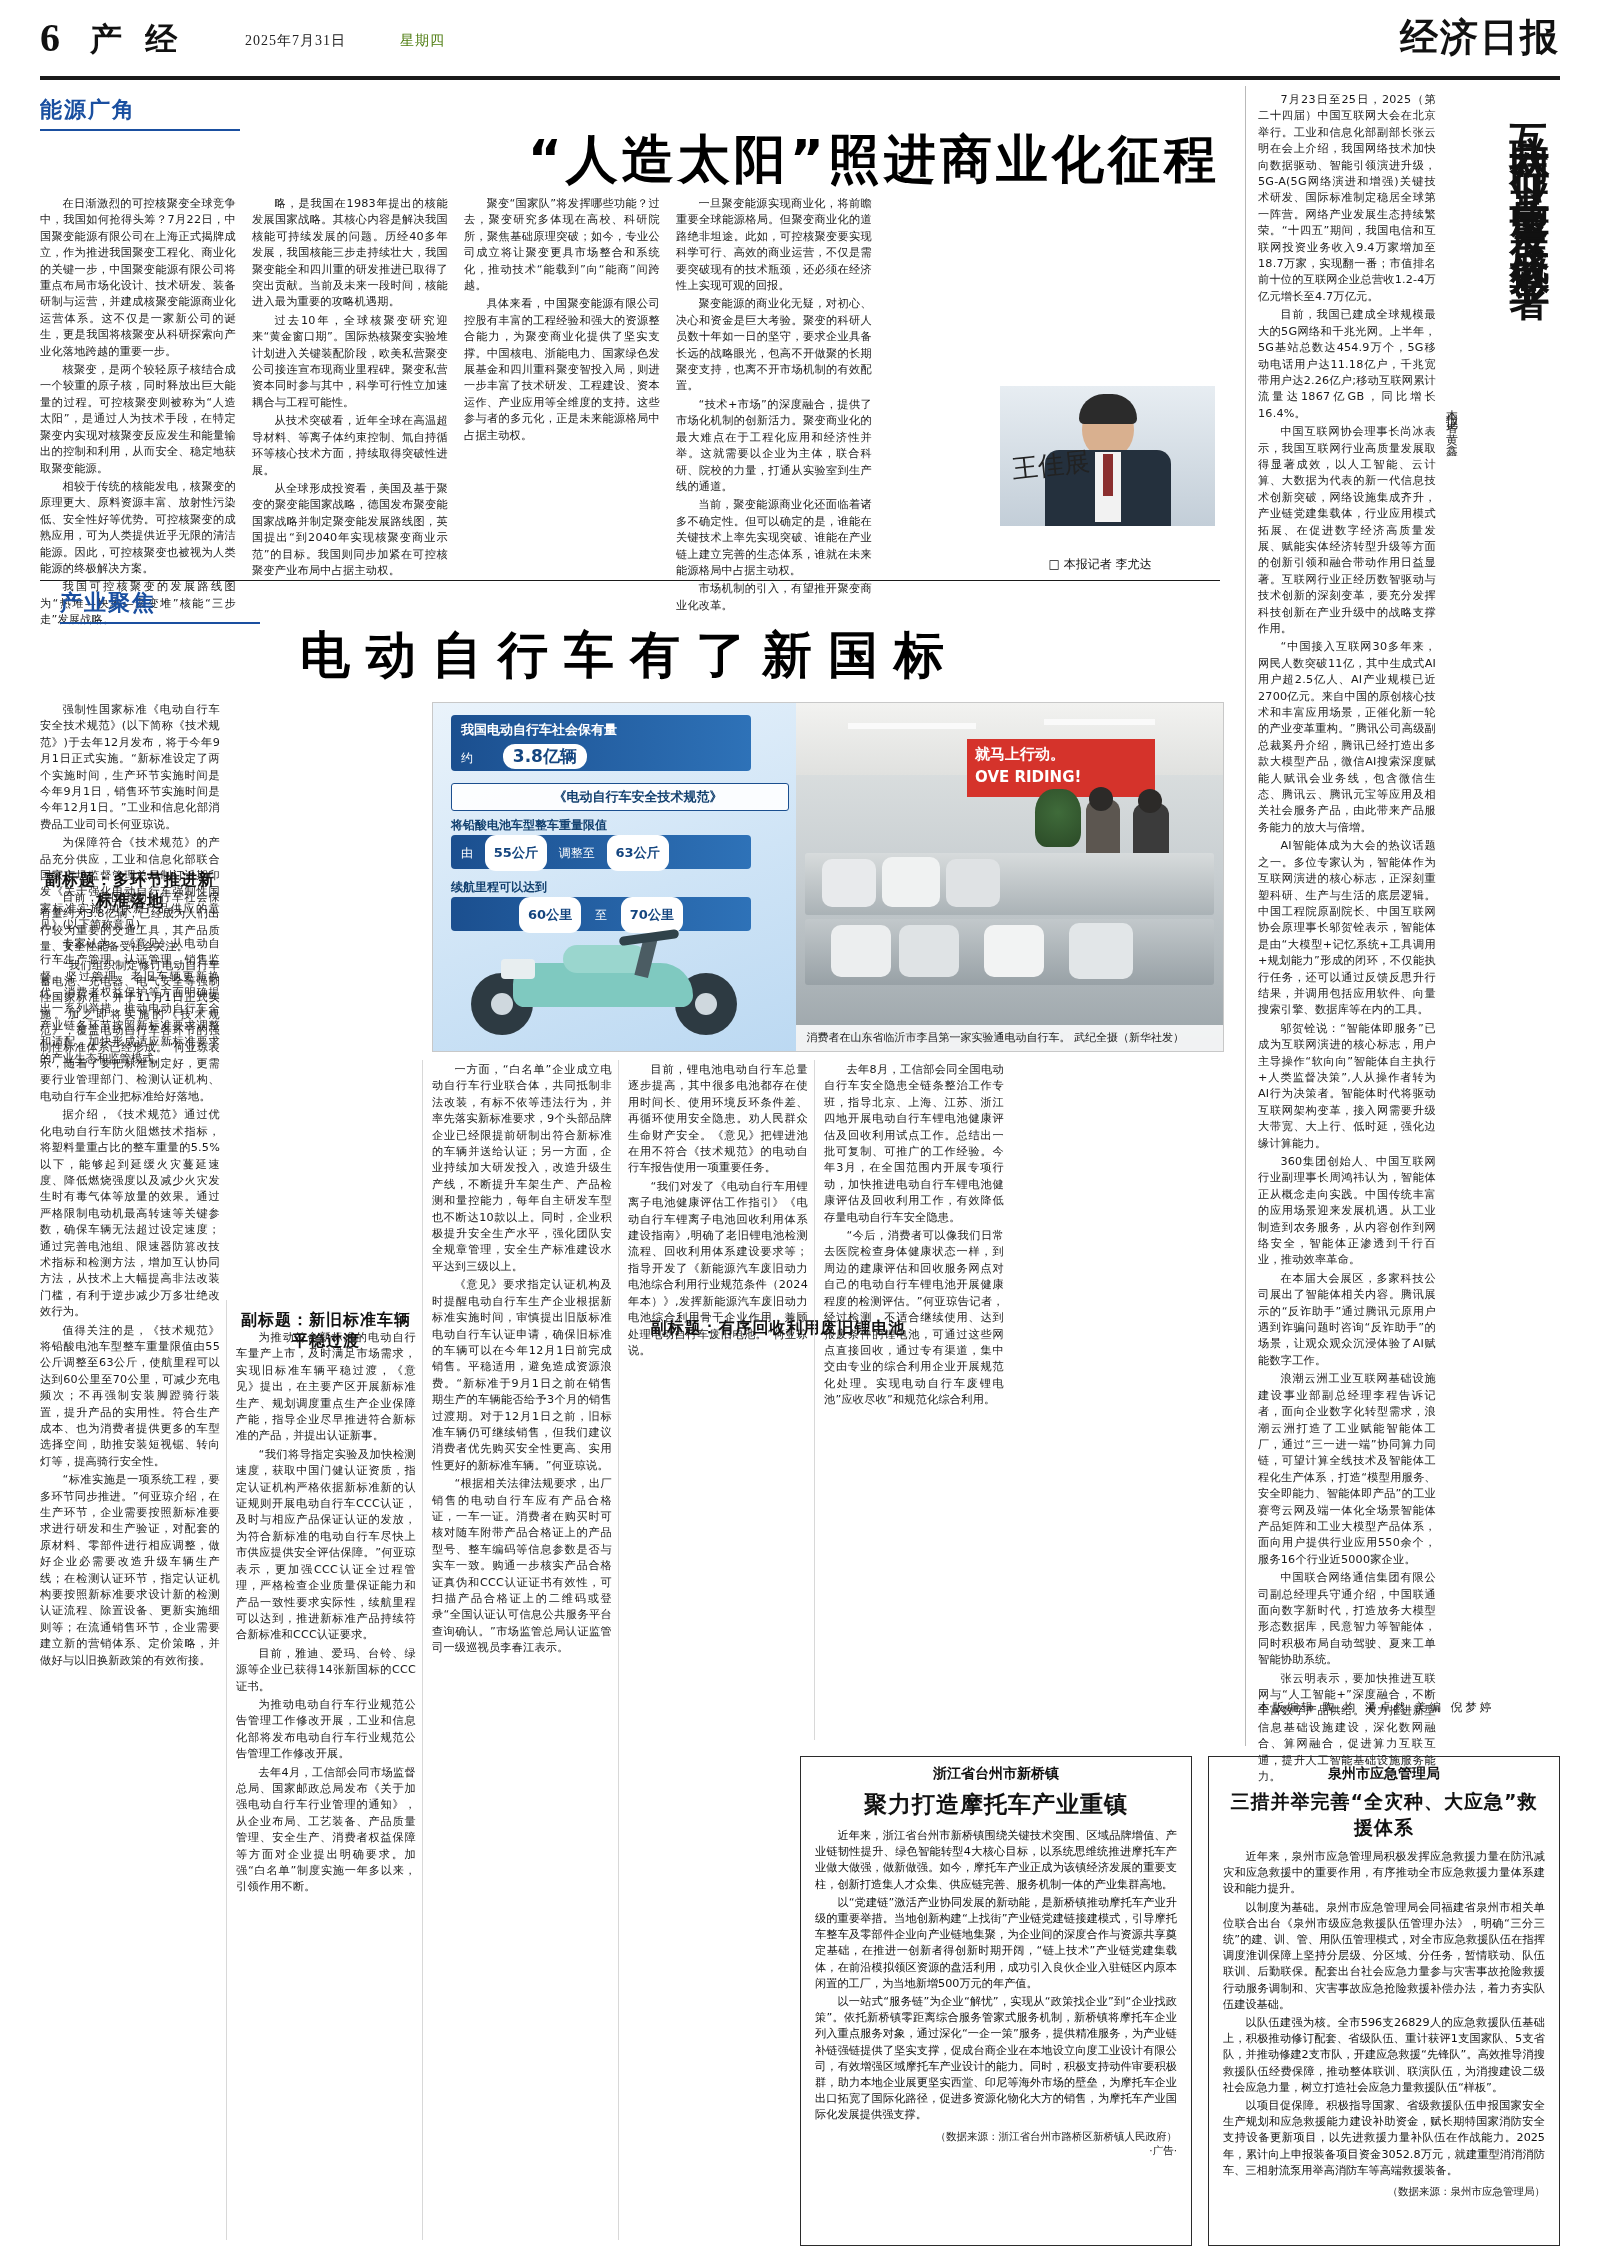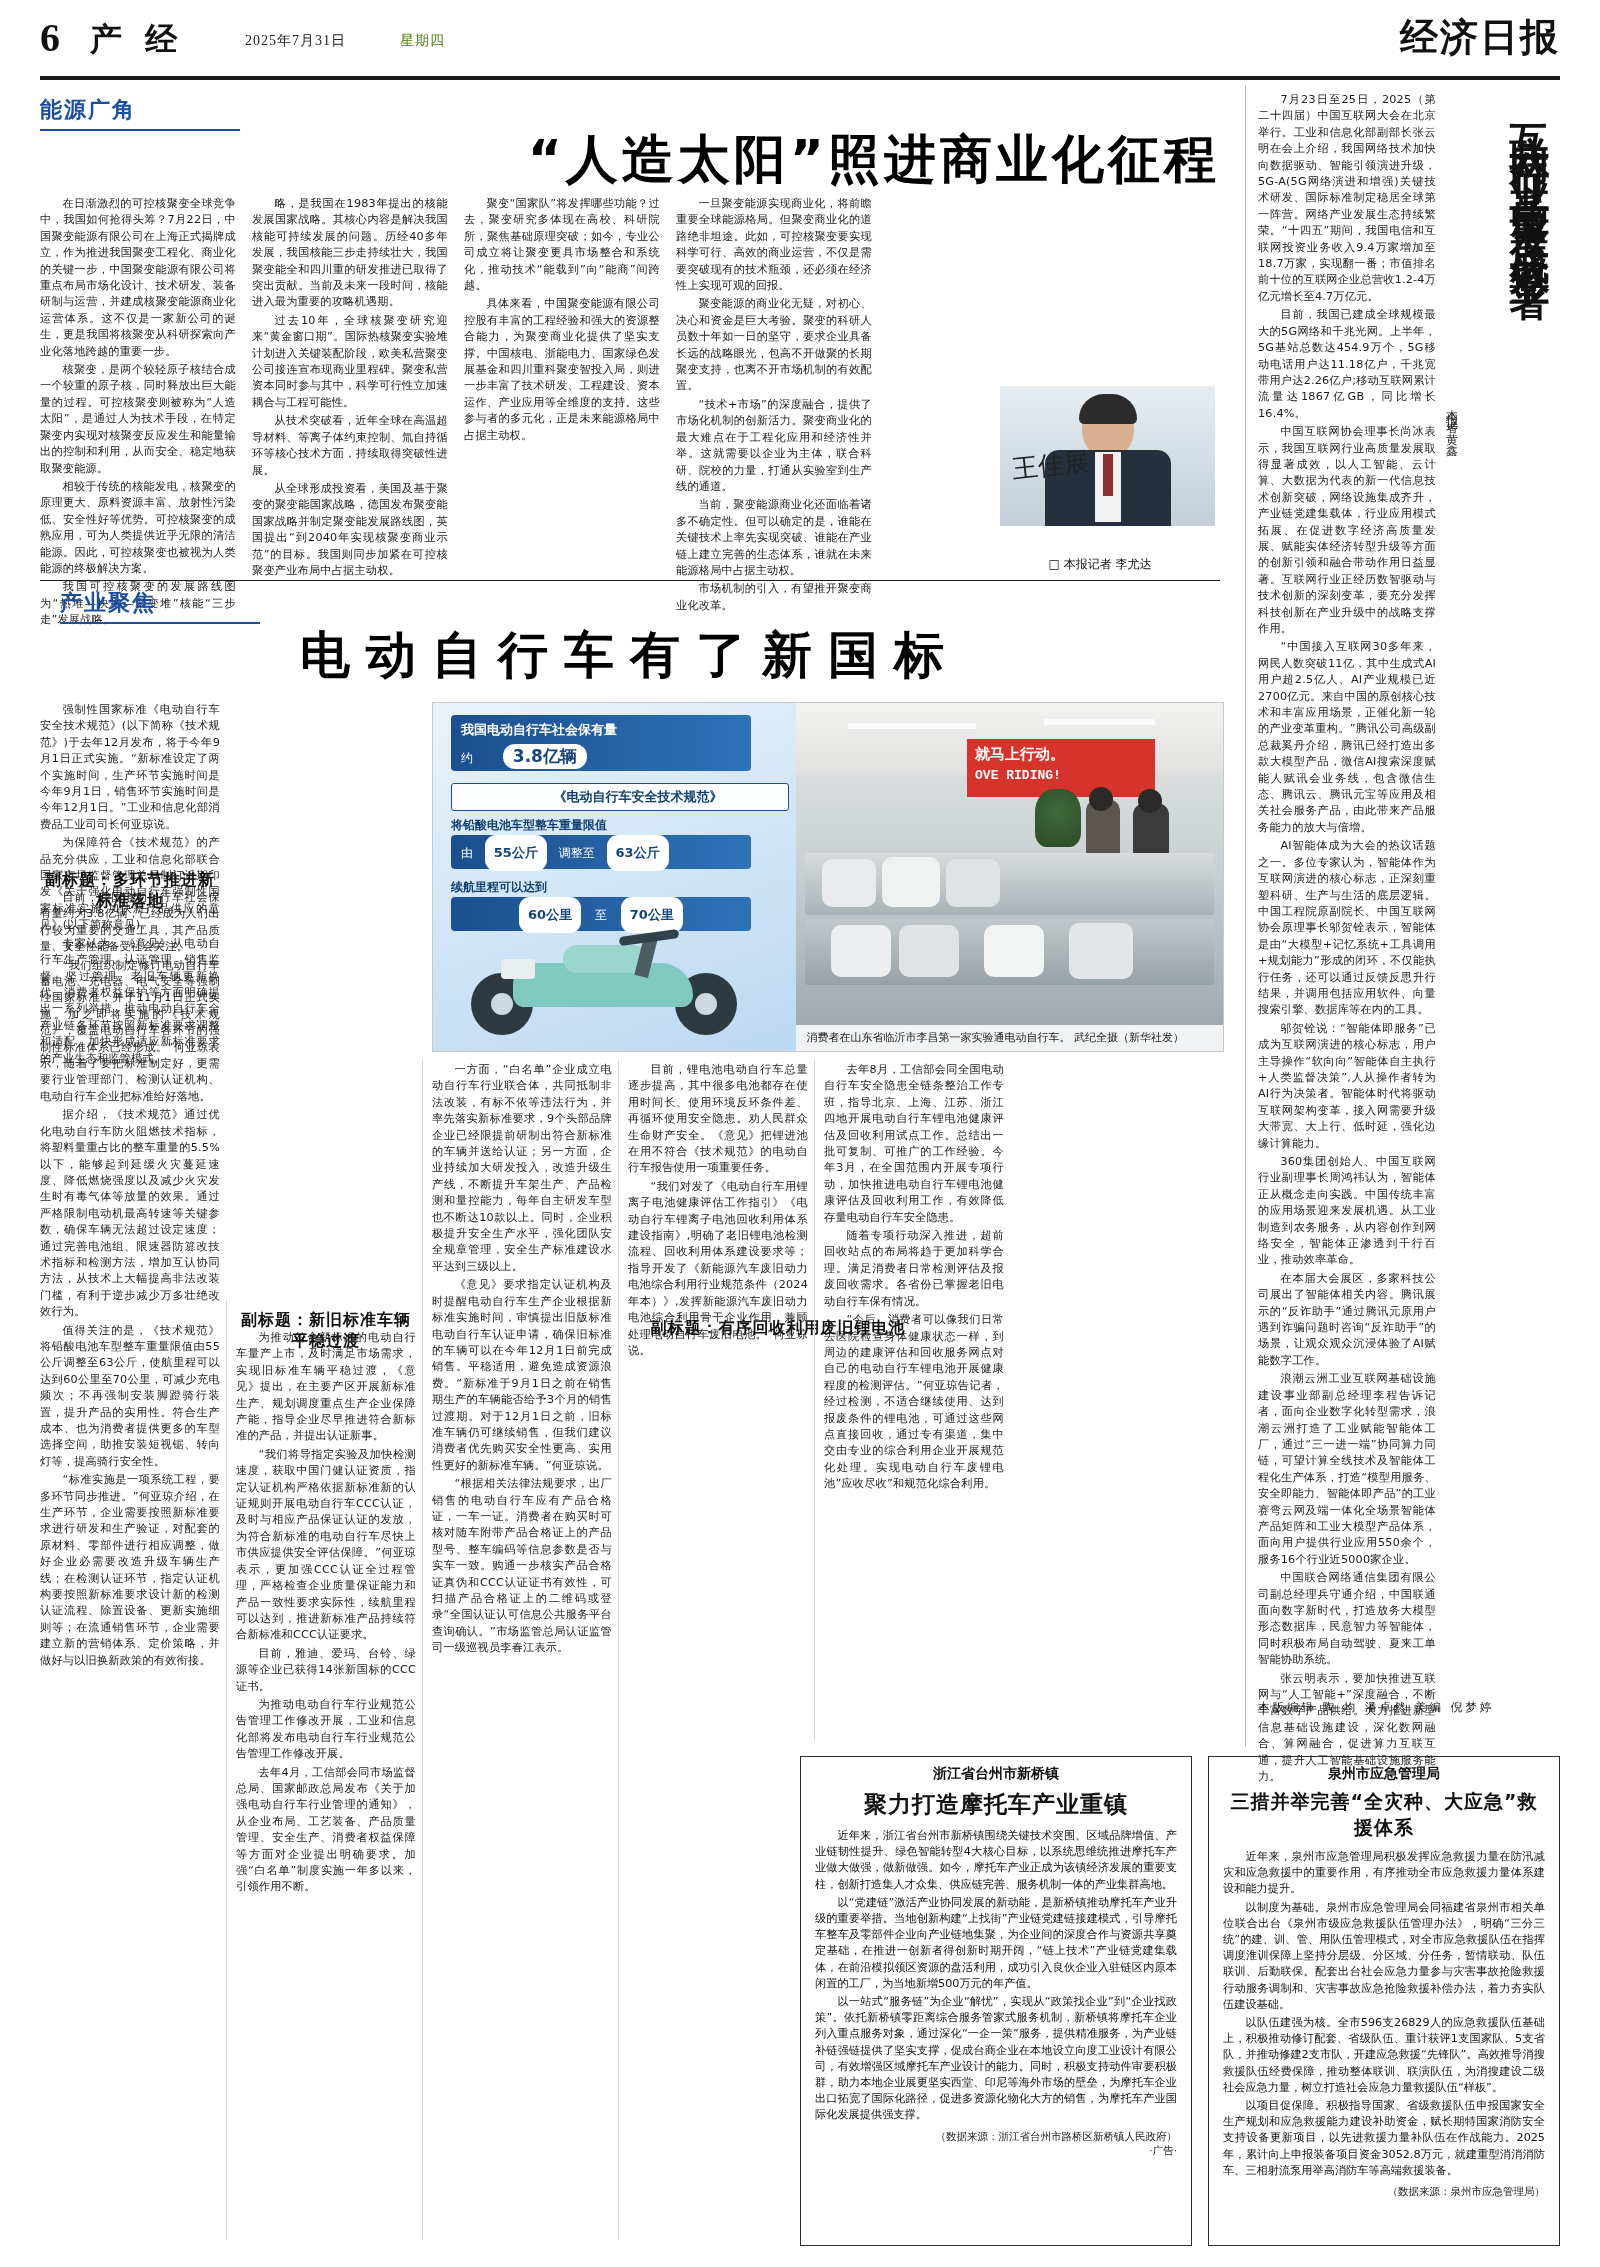--- a/index.html
+++ b/index.html
@@ -224,21 +224,21 @@
 
     <div class="illus-right">
       <div class="shop-bg"></div>
 
       <div style="position:absolute;left:0;top:0;width:100%;height:72px;background:linear-gradient(180deg,#f2f2f0,#e0e1df);"></div>
       <div style="position:absolute;left:12%;top:20px;width:30%;height:6px;background:#fafafa;"></div>
       <div style="position:absolute;left:58%;top:16px;width:26%;height:6px;background:#fafafa;"></div>
 
       <div class="banner-red" style="left:40%;top:36px;width:44%;height:58px;padding:6px 8px;box-sizing:border-box;font-size:15px;">
         <div>就马上行动。</div>
-        <div style="font-size:13px;margin-top:4px;font-family:Liberation Mono, monospace;">OVE RIDING!</div>
+        <div style="font-size:15px;margin-top:4px;">OVE RIDING!</div>
       </div>
 
       <div style="position:absolute;left:56%;top:86px;width:46px;height:58px;background:radial-gradient(circle at 50% 40%,#3f6b3a,#2b4a27);border-radius:40% 40% 25% 25%;"></div>
 
       <div style="position:absolute;left:68%;top:96px;width:34px;height:86px;background:#5c5650;border-radius:12px 12px 0 0;"></div>
       <div style="position:absolute;left:68.5%;top:84px;width:24px;height:24px;border-radius:50%;background:#2c2a28;"></div>
       <div style="position:absolute;left:79%;top:100px;width:36px;height:84px;background:#3b3b3b;border-radius:12px 12px 0 0;"></div>
       <div style="position:absolute;left:80%;top:86px;width:24px;height:24px;border-radius:50%;background:#2c2a28;"></div>
 
       <div class="bike-row" style="left:2%;top:150px;width:96%;height:62px;background:linear-gradient(180deg,#d7dbdc,#aab2b6);"></div>
@@ -290,21 +290,20 @@
 
   <div style="position:absolute;left:628px;top:1308px;width:300px;">
     <div class="subhead">副标题：有序回收利用废旧锂电池</div>
   </div>
   <div class="body-col" style="position:absolute;left:628px;top:1062px;width:180px;">
     <p>目前，锂电池电动自行车总量逐步提高，其中很多电池都存在使用时间长、使用环境反环条件差、再循环使用安全隐患。劝人民群众生命财产安全。《意见》把锂进池在用不符合《技术规范》的电动自行车报告使用一项重要任务。</p>
     <p>“我们对发了《电动自行车用锂离子电池健康评估工作指引》《电动自行车锂离子电池回收利用体系建设指南》,明确了老旧锂电池检测流程、回收利用体系建设要求等；指导开发了《新能源汽车废旧动力电池综合利用行业规范条件（2024年本）》,发挥新能源汽车废旧动力电池综合利用骨干企业作用，兼顾处理电动自行车废旧电池。”何亚琼说。</p>
   </div>
   <div class="body-col" style="position:absolute;left:824px;top:1062px;width:180px;">
     <p>去年8月，工信部会同全国电动自行车安全隐患全链条整治工作专班，指导北京、上海、江苏、浙江四地开展电动自行车锂电池健康评估及回收利用试点工作。总结出一批可复制、可推广的工作经验。今年3月，在全国范围内开展专项行动，加快推进电动自行车锂电池健康评估及回收利用工作，有效降低存量电动自行车安全隐患。</p>
-    <p>随着专项行动深入推进，超前回收站点的布局将趋于更加科学合理。满足消费者日常检测评估及报废回收需求。各省份已掌握老旧电动自行车保有情况。</p>
     <p>“今后，消费者可以像我们日常去医院检查身体健康状态一样，到周边的建康评估和回收服务网点对自己的电动自行车锂电池开展健康程度的检测评估。”何亚琼告记者，经过检测，不适合继续使用、达到报废条件的锂电池，可通过这些网点直接回收，通过专有渠道，集中交由专业的综合利用企业开展规范化处理。实现电动自行车废锂电池”应收尽收”和规范化综合利用。</p>
   </div>
 
   <div style="position:absolute;right:40px;top:92px;height:760px;">
     <div class="vert-head">互联网行业高质量发展成效显著</div>
   </div>
   <div style="position:absolute;right:140px;top:400px;height:220px;">
     <div class="vert-byline">本报记者 黄 鑫</div>
   </div>
 

